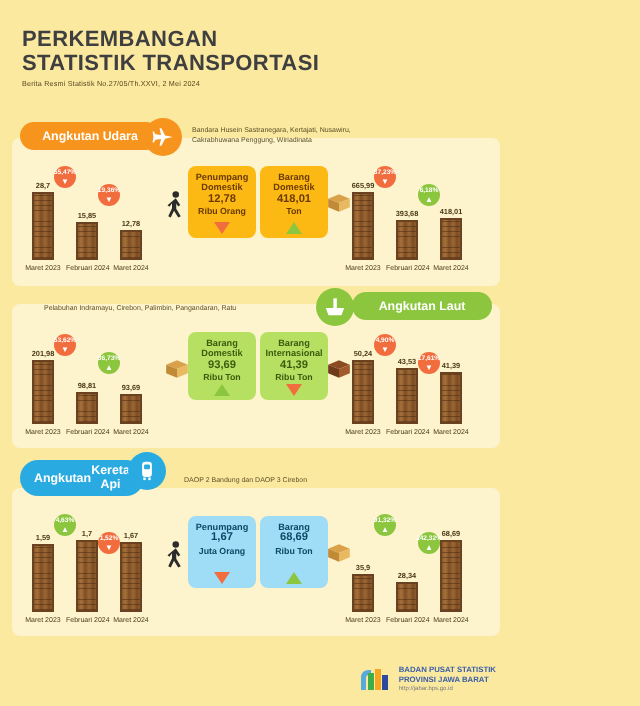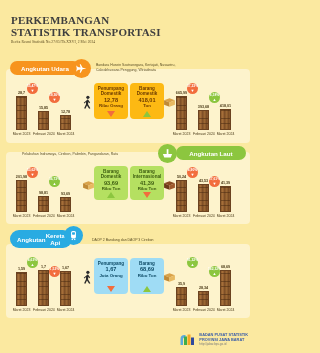--- a/index.html
+++ b/index.html
@@ -3,21 +3,21 @@
 <meta charset="utf-8">
 <style>
   * { box-sizing: border-box; margin: 0; padding: 0; }
   body {
     width: 256px; height: 353px;
     background: #fbe9a0;
     font-family: "Liberation Sans", sans-serif;
     overflow: hidden;
     position: relative;
   }
-  .header { padding: 14px 0 0 11px; font-family: Liberation Serif, serif; }
+  .header { padding: 14px 0 0 11px; }
   .h1 { font-size: 11px; font-weight: bold; color: #3f3f3f; letter-spacing: .2px; line-height: 12px; }
   .h2 { font-size: 11px; font-weight: bold; color: #3f3f3f; letter-spacing: .2px; line-height: 13px; }
   .h3 { font-size: 7.5px; font-weight: bold; color: #3f3f3f; line-height: 10px; margin-top: 1px; }
   .h4 { font-size: 3.6px; color: #5a4a20; margin-top: 1px; letter-spacing: .1px; }
 
   .section { position: relative; width: 256px; }
   .panel {
     position: absolute; left: 6px; right: 6px;
     background: #fdf3cc;
     border-radius: 4px;

